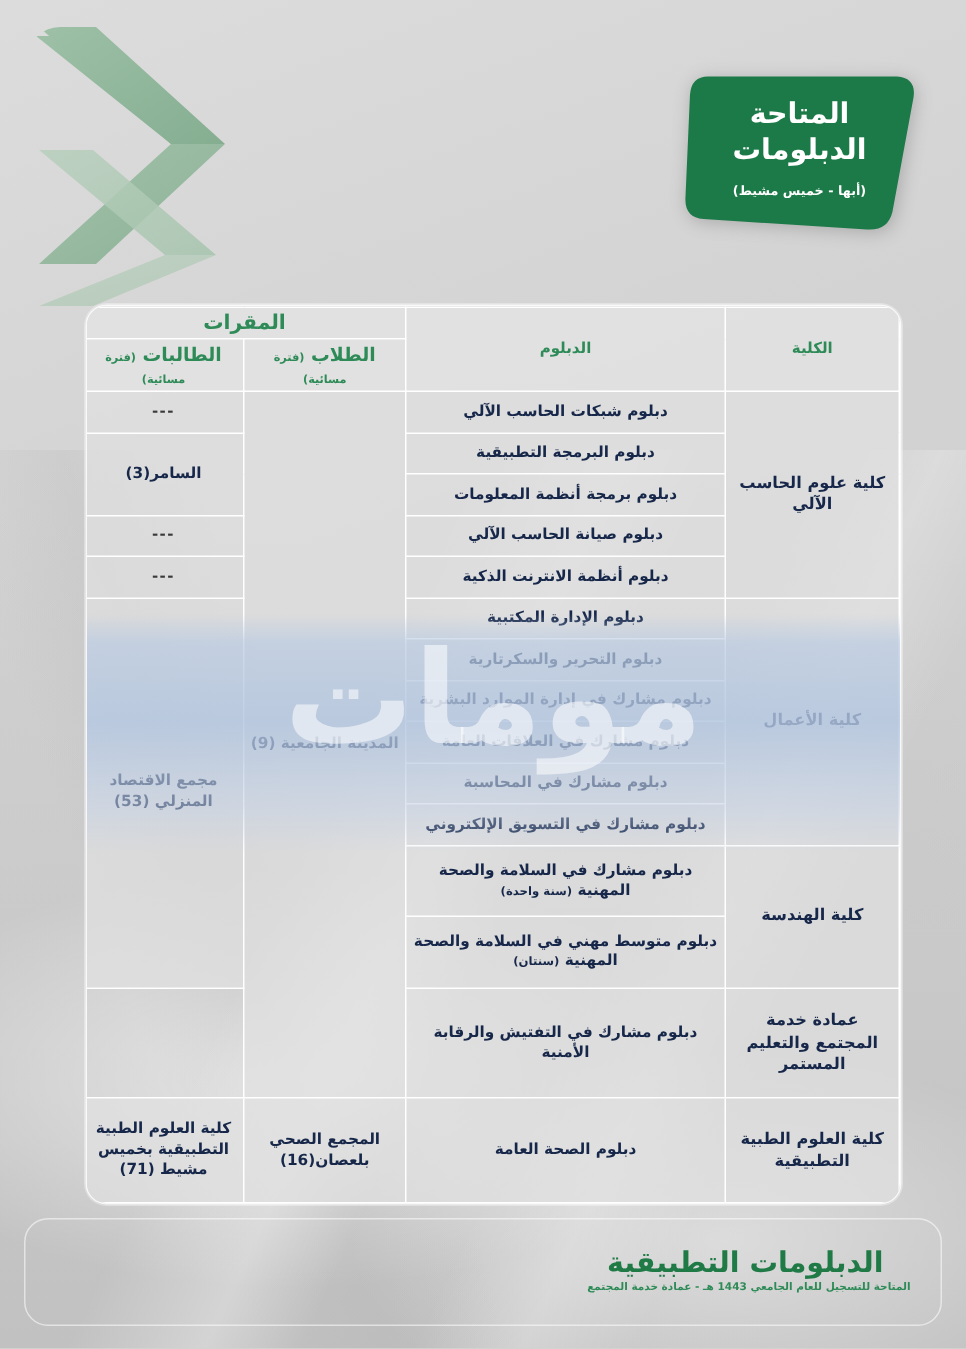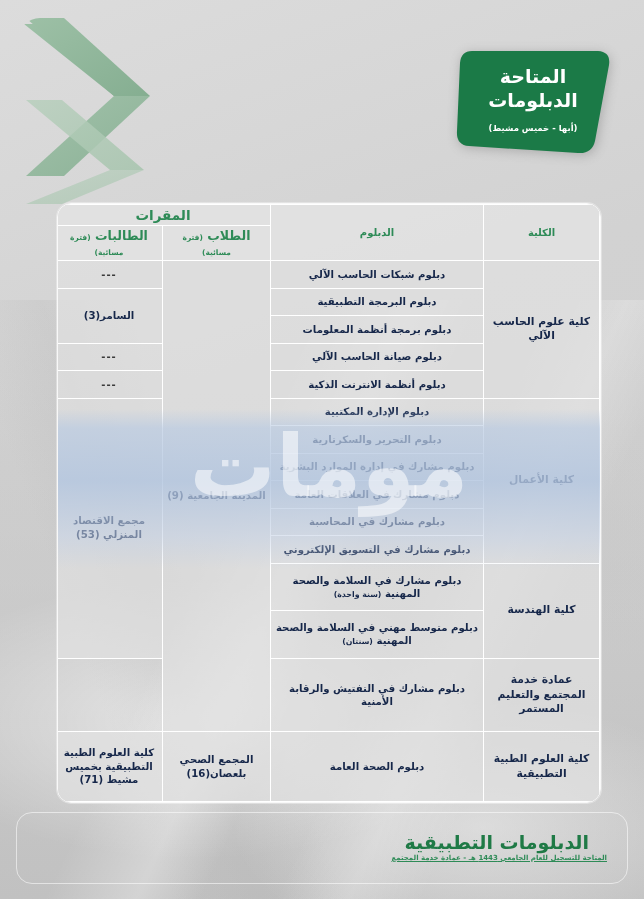--- a/index.html
+++ b/index.html
@@ -228,21 +228,20 @@
     font-weight: bold;
   }
   .footer-sub {
     position: absolute;
     right: 20px;
     top: 41px;
     color: #2e8b57;
     font-size: 7px;
     font-weight: bold;
     white-space: nowrap;
-    text-decoration: underline;
   }
 </style>
 </head>
 <body>
 
 <div id="page">
 
   <div class="photo-wash"></div>
 
   <div class="chevrons">

